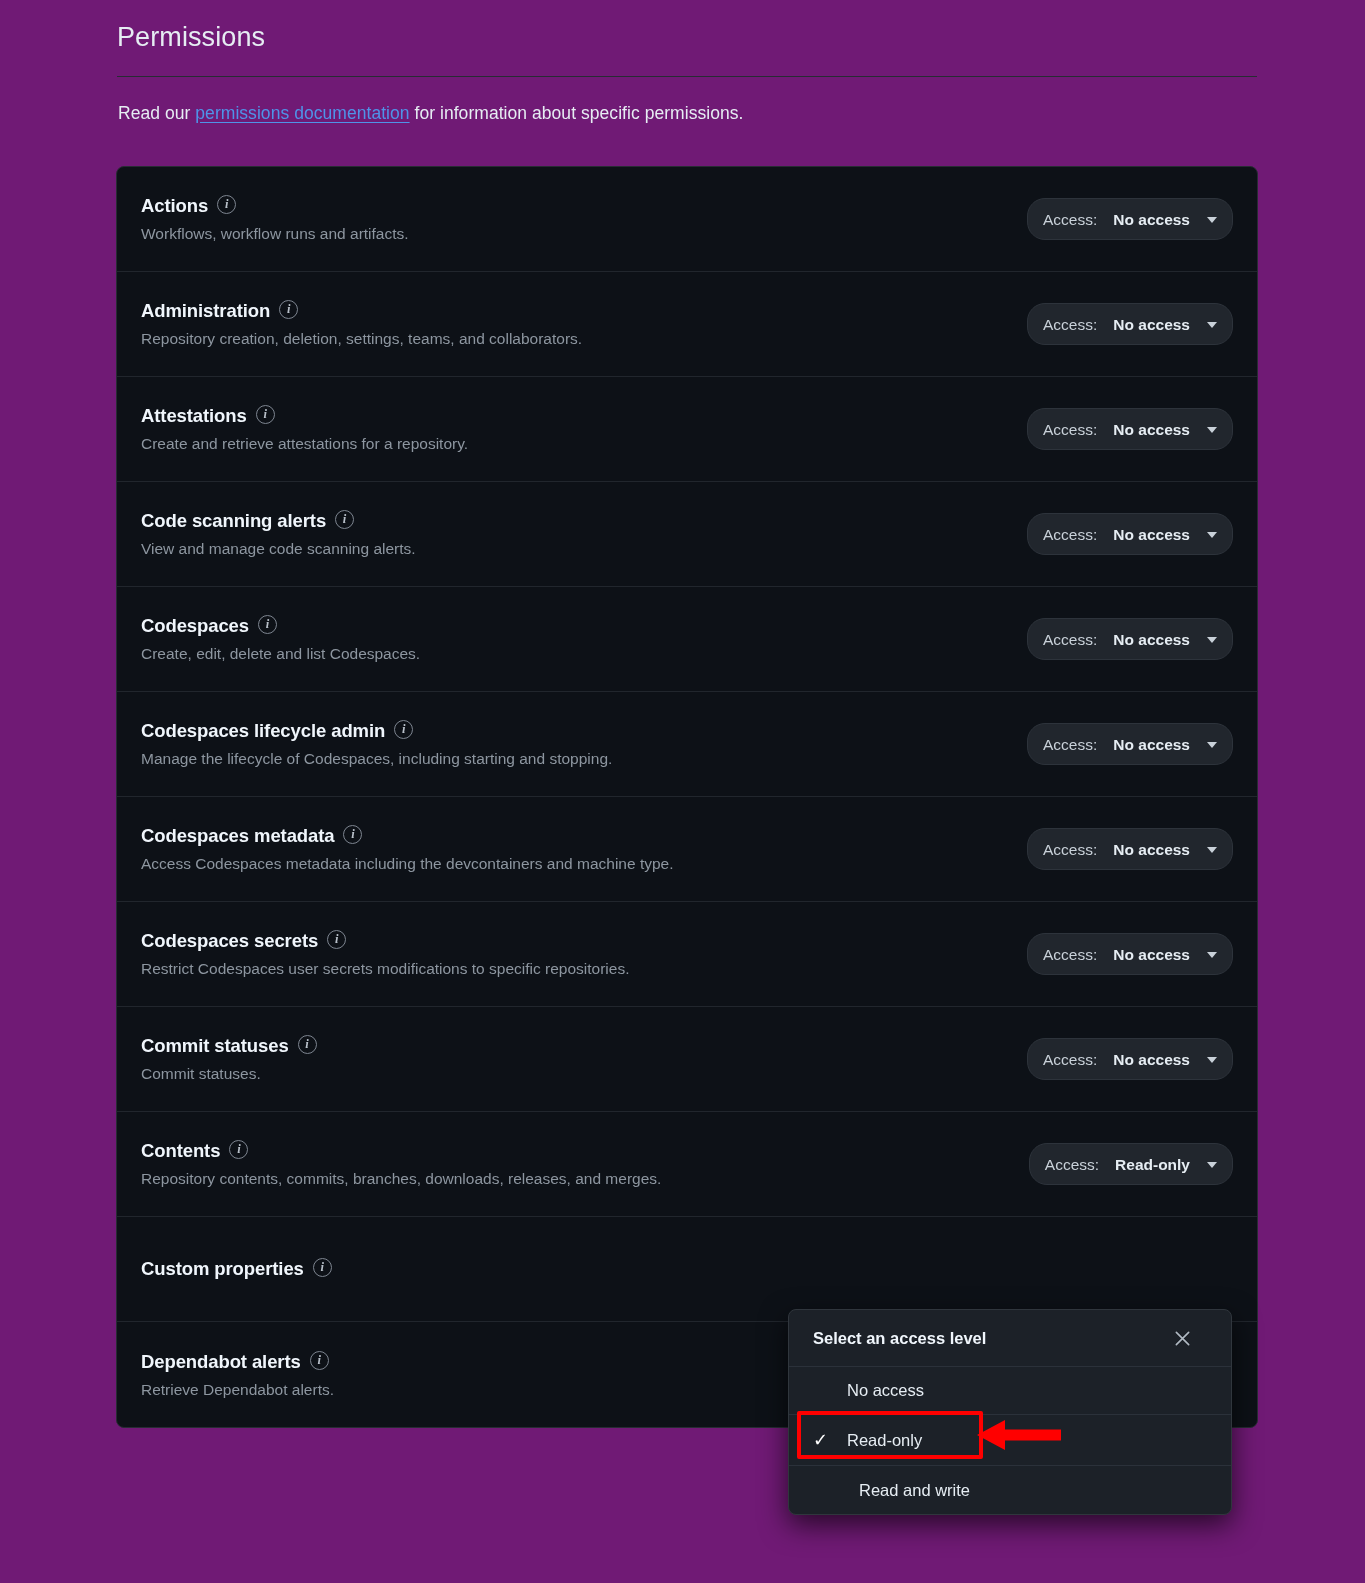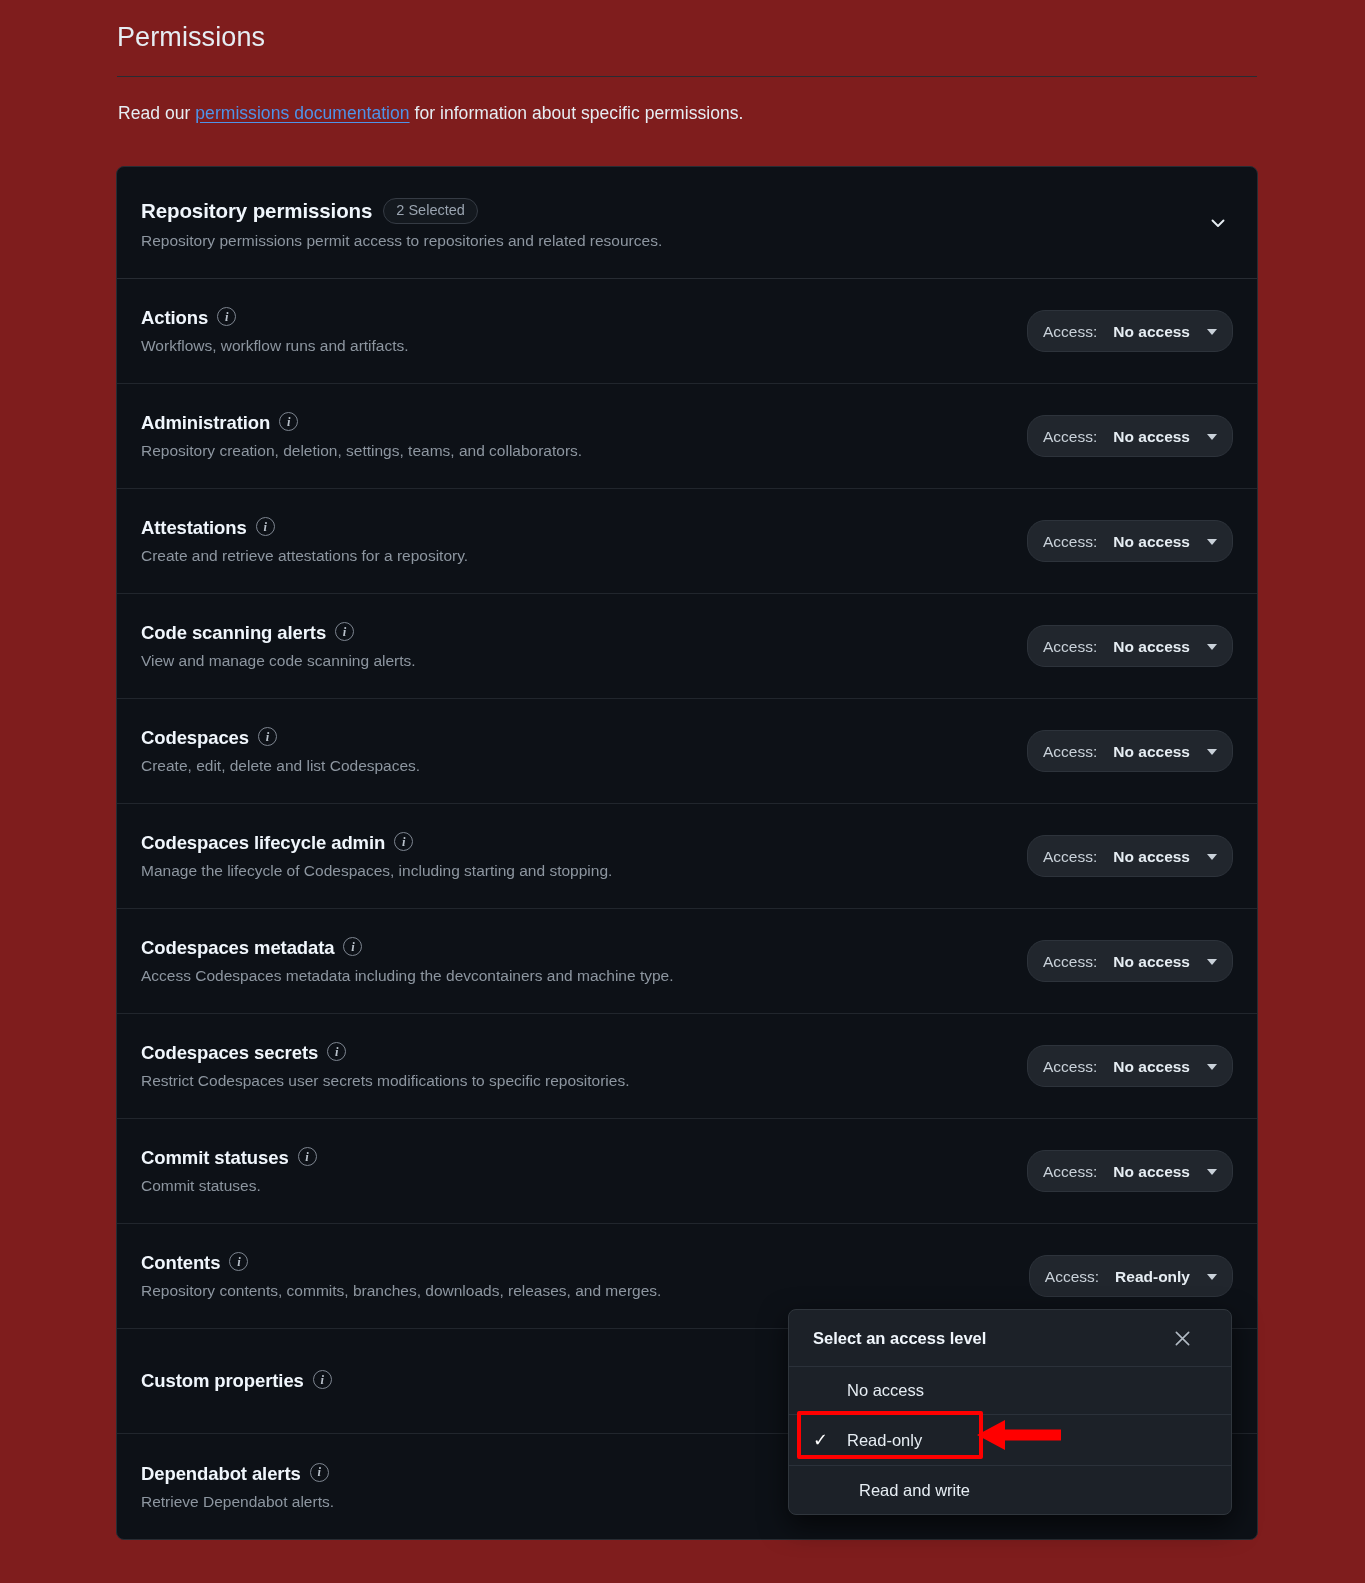--- a/index.html
+++ b/index.html
@@ -8,21 +8,21 @@
     height: 1583px;
     background: #0d1117;
     font-family: "Liberation Sans", sans-serif;
     color: #e6edf3;
     overflow: hidden;
   }
   .page {
     position: relative;
     width: 1365px;
     height: 1583px;
-    background: #7f1d1d;
+    background: #701a75;
   }
 
   
   .page-title {
     position: absolute;
     left: 117px;
     top: 22px;
     font-size: 27px;
     font-weight: 400;
     color: #e6edf3;
@@ -257,32 +257,20 @@
 
 <div class="page">
 
   <h1 class="page-title">Permissions</h1>
   <div class="title-divider"></div>
 
   <p class="intro"><span>Read our </span><a href="#">permissions documentation</a><span> for information about specific permissions.</span></p>
 
   <div class="card">
 
-    <div class="card-header">
-      <div class="card-header-title-row">
-        <span class="card-header-title">Repository permissions</span>
-        <span class="badge">2 Selected</span>
-      </div>
-      <div class="card-header-sub">Repository permissions permit access to repositories and related resources.</div>
-      <span class="chevron-collapse">
-        <svg width="20" height="20" viewBox="0 0 20 20" fill="none" aria-hidden="true">
-          <path d="M4.5 7.5L10 13L15.5 7.5" stroke="#e6edf3" stroke-width="1.9" stroke-linecap="round" stroke-linejoin="round"></path>
-        </svg>
-      </span>
-    </div>
 
     <div id="rows">
         <div class="perm-row">
           <div class="perm-left">
             <div class="perm-name-row">
               <span class="perm-name">Actions</span>
               <span class="info-icon">i</span>
             </div>
             <div class="perm-desc">Workflows, workflow runs and artifacts.</div>
           </div>

